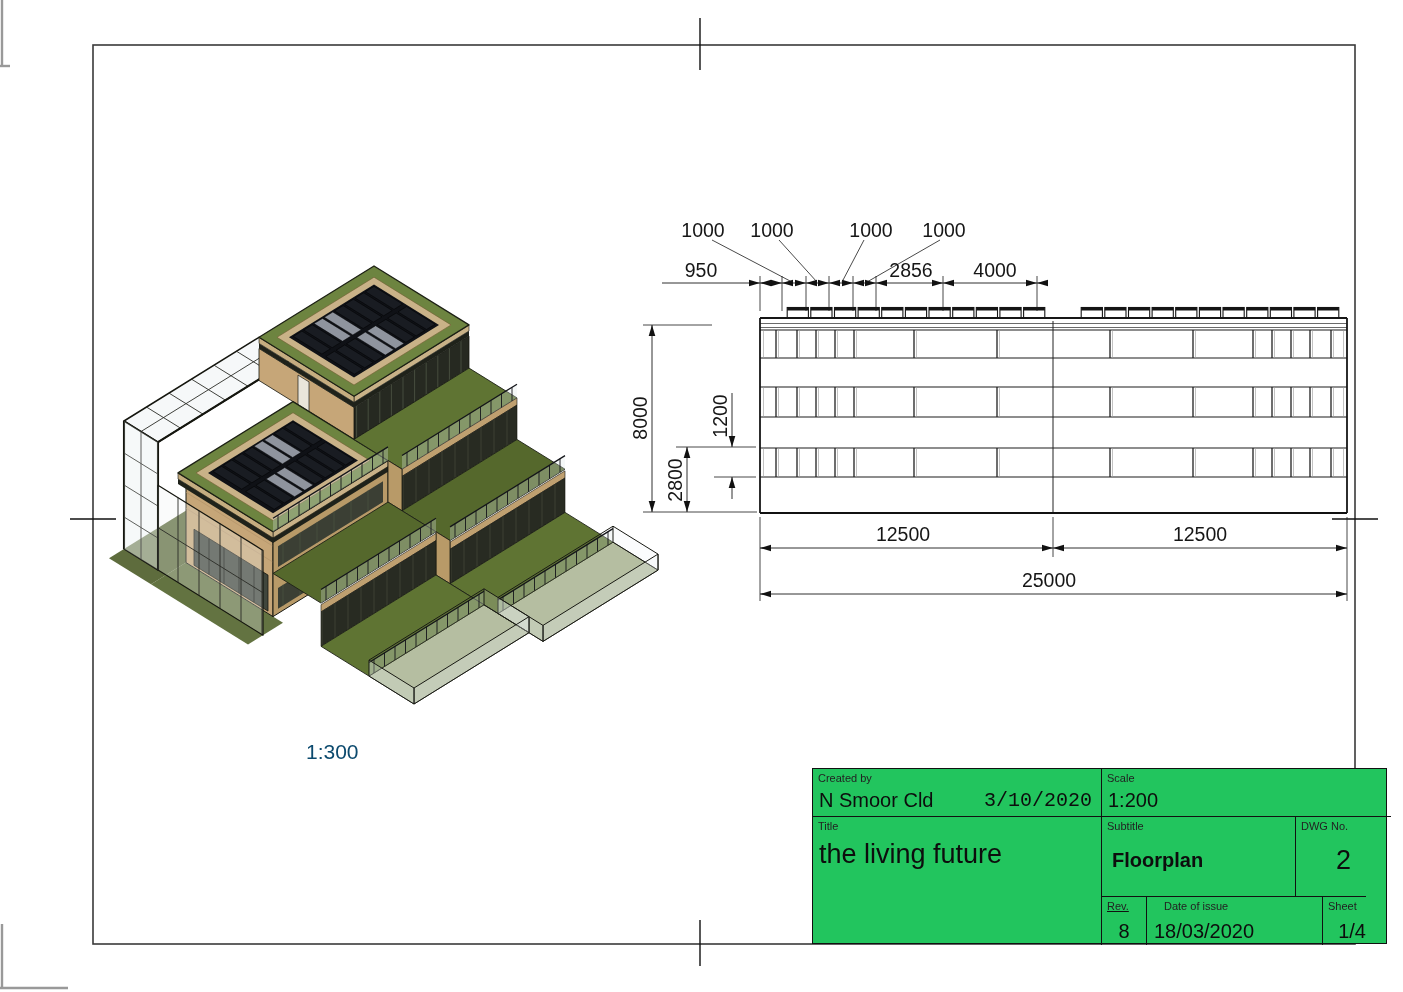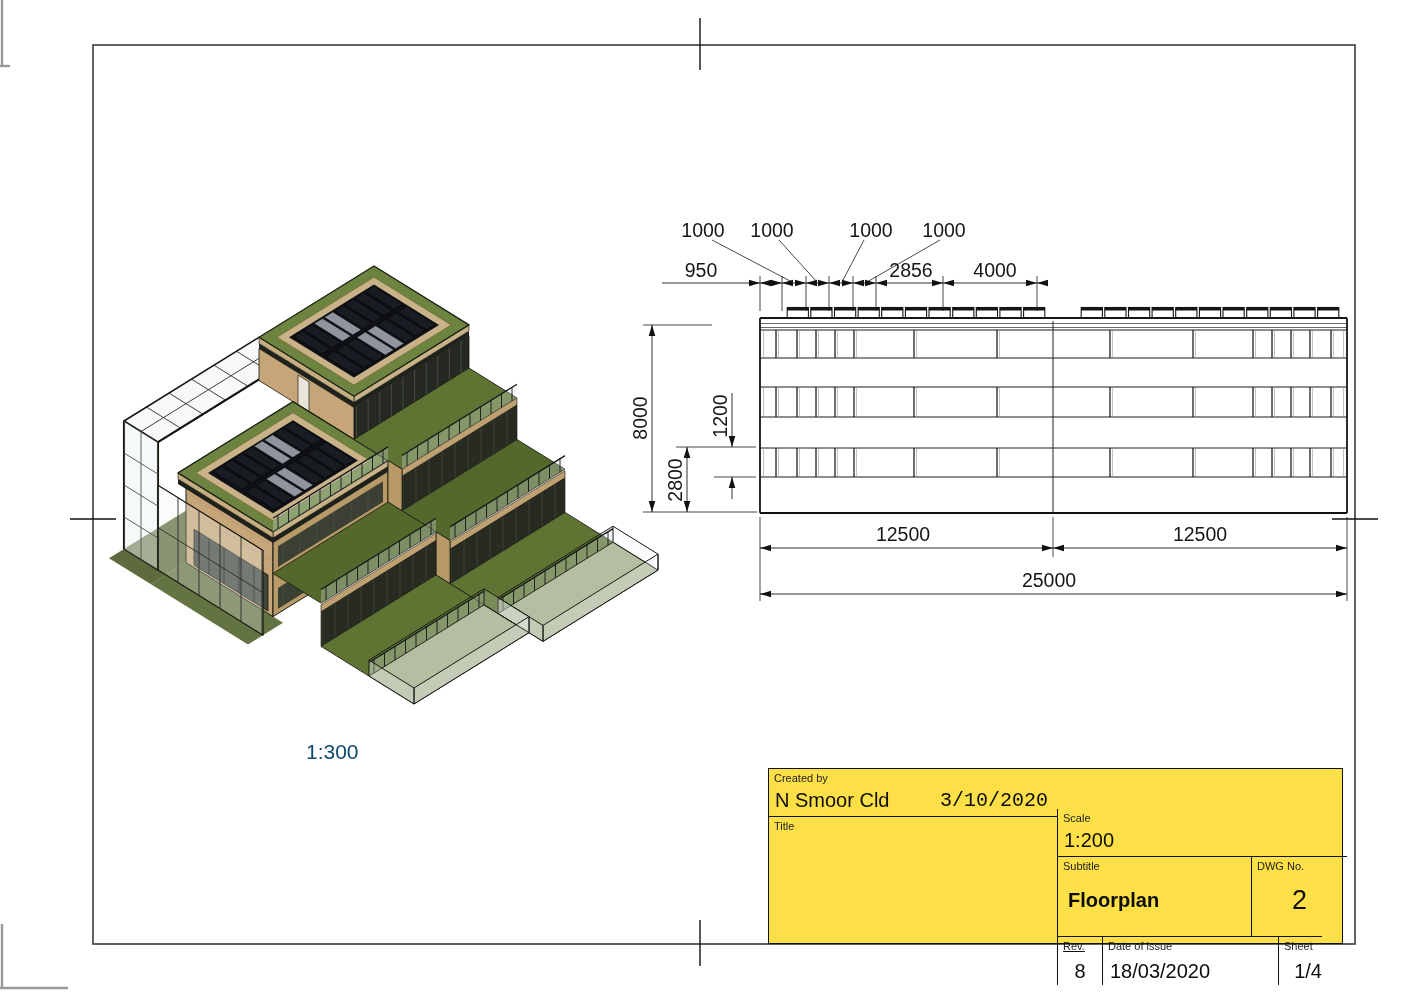--- a/index.html
+++ b/index.html
@@ -2,32 +2,32 @@
 <html><head>
 <meta charset="utf-8">
 <style>
   html,body{margin:0;padding:0;background:#fff;}
   body{font-family:"Liberation Sans","DejaVu Sans",sans-serif;color:#111;}
   .sheet{position:relative;width:1403px;height:992px;background:#fff;overflow:hidden;}
   svg{position:absolute;left:0;top:0;}
   svg text{font-family:"Liberation Sans","DejaVu Sans",sans-serif;fill:#161616;}
   .dimtxt{font-size:19.5px;}
   
-  .tb{position:absolute;left:768px;top:768px;width:575px;height:176px;border:1.8px solid #111;box-sizing:border-box;background:#fde047;}
+  .tb{position:absolute;left:812px;top:768px;width:575px;height:176px;border:1.8px solid #111;box-sizing:border-box;background:#22c55e;}
   .cell{position:absolute;box-sizing:border-box;}
   .cell .lbl{font-size:11px;color:#222;margin:3px 0 0 5px;}
   .val{position:absolute;font-size:20px;color:#0d0d0d;white-space:nowrap;}
-  .bl{border-left:1.4px solid #111;margin-top:40px;} .bt{border-top:1.4px solid #111;}
+  .bl{border-left:1.4px solid #111;} .bt{border-top:1.4px solid #111;}
   .c-created{left:0;top:0;width:288px;height:47px;}
   .c-scale{left:288px;top:0;width:287px;height:47px;}
   .c-title{left:0;top:47px;width:288px;height:129px;}
   .c-subtitle{left:288px;top:47px;width:194px;height:80px;}
   .c-dwg{left:482px;top:47px;width:96px;height:80px;}
   .c-rev{left:288px;top:127px;width:45px;height:49px;text-decoration:underline;}
-  .c-date{left:333px;top:127px;width:176px;height:49px;}
+  .c-date{left:333px;top:127px;width:176px;height:49px;padding-left:12px;}
   .c-sheet{left:509px;top:127px;width:44px;height:49px;}
   .scale3d{position:absolute;left:306px;top:740px;font-size:21px;color:#0c4a6e;}
 </style>
 </head>
 <body>
 
 <div class="sheet">
   <svg id="cad" width="1403" height="992" viewBox="0 0 1403 992">
     <g id="g-frame">
         <line x1="2" y1="0" x2="2" y2="66" stroke="#999" stroke-width="2.4"></line>
@@ -504,20 +504,21 @@
       <div class="lbl">Created by</div>
       <span class="val" style="left:6px;bottom:4px;text-align:right;">N Smoor Cld</span>
       <span class="val" style="right:9px;bottom:4px;font-family:Liberation Mono, monospace;">3/10/2020</span>
     </div>
     <div class="cell c-scale bl">
       <div class="lbl">Scale</div>
       <span class="val" style="left:6px;bottom:4px;text-align:right;">1:200</span>
     </div>
     <div class="cell c-title bt">
       <div class="lbl">Title</div>
+      <span class="val" style="left:6px;top:22px;font-size:27px;">the living future</span>
     </div>
     <div class="cell c-subtitle bt bl">
       <div class="lbl">Subtitle</div>
       <span class="val" style="left:10px;top:32px;font-weight:bold;">Floorplan</span>
     </div>
     <div class="cell c-dwg bt bl">
       <div class="lbl">DWG No.</div>
       <span class="val" style="left:0;right:0;top:28px;font-size:27px;text-align:center;">2</span>
     </div>
     <div class="cell c-rev bt bl">

